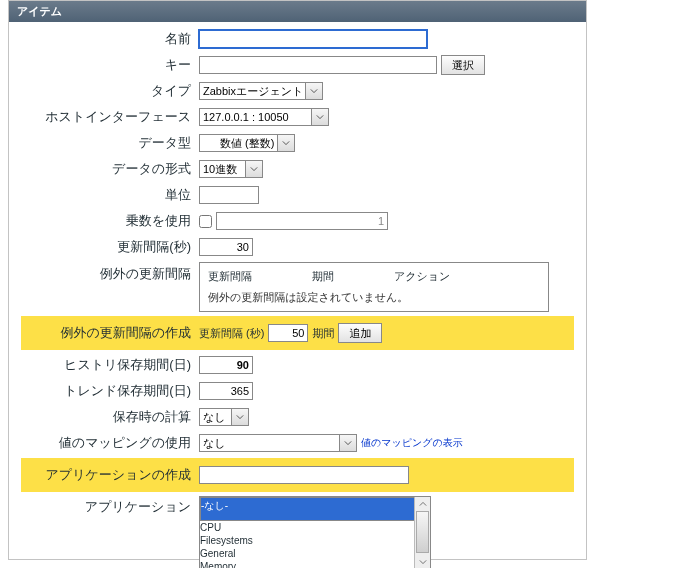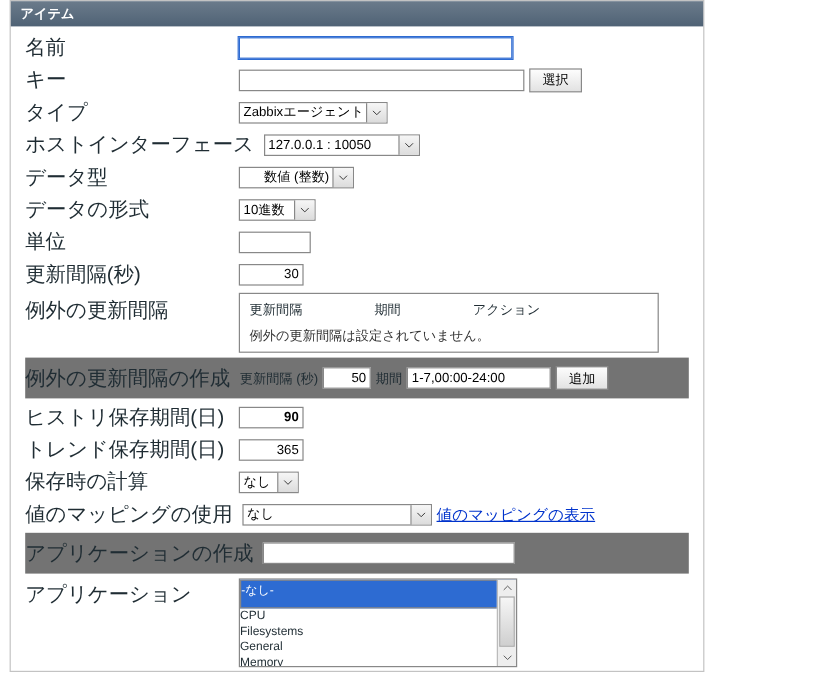--- a/index.html
+++ b/index.html
@@ -1,41 +1,41 @@
 <!DOCTYPE html>
 <html><head>
 <meta charset="utf-8">
 <style>
 html,body{margin:0;padding:0;font-family:"Meiryo","MS PGothic",Arial,sans-serif;font-size:11px;color:#1f2c33;background:#fff}
 .page{width:595px;height:568px;position:relative;box-sizing:border-box;padding:0 8px 8px 8px}
 .panel{width:100%;height:100%;border:1px solid #c3c3c3;box-sizing:border-box}
 .panel-hdr{background:linear-gradient(#6b7b8b,#4f6275);color:#fff;font-weight:bold;font-size:11px;padding:3px 8px}
 .body{padding:6px 12px}
 .row{display:flex;align-items:center;min-height:22px;margin-bottom:4px}
-.row.green{background:#737373;min-height:28px;padding:3px 0}
-.lbl{flex:0 0 170px;padding-right:8px;font-size:17px;color:#1f2c33;white-space:nowrap}
+.row.green{background:#fde047;min-height:28px;padding:3px 0}
+.lbl{flex:0 0 170px;text-align:right;padding-right:8px;font-size:13px;color:#1f2c33;white-space:nowrap}
 .ctl{flex:1 1 auto;display:flex;align-items:center;gap:4px}
 .in{height:18px;border:1px solid #888;padding:0 3px;font-size:11px;box-sizing:border-box;background:#fff}
 .in.blue{outline:1px solid #2d6bd2;border:1px solid #2d6bd2}
 .sel{height:20px;border:1px solid #888;font-size:11px;background:#fff}
 .rowrap{position:relative;display:inline-flex;align-items:center}
 .rowrap .chev{position:absolute;right:1px;top:1px;bottom:1px;width:16px;border-left:1px solid #888;background:linear-gradient(#f6f6f6,#dcdcdc);display:flex;align-items:center;justify-content:center;pointer-events:none}
 .chev svg{width:8px;height:8px}
 .btn{height:20px;border:1px solid #888;background:linear-gradient(#fdfdfd,#e2e2e2);font-size:11px;padding:0 10px;cursor:pointer}
 .flex-box{border:1px solid #888;padding:6px 8px;width:350px;min-height:48px;box-sizing:border-box}
 .flex-box .hdrs{display:flex;gap:60px;font-weight:normal;font-size:11px;margin-bottom:6px}
 .flex-box .msg{font-size:11px;color:#333}
 .listbox{border:1px solid #888;width:230px;height:72px;overflow:hidden;position:relative;background:#fff}
 .listbox .item{padding:1px 0;font-size:10px;color:#1f2c33}
 .listbox .item.sel{background:#2d6bd2;color:#fff}
 .listbox .sb{position:absolute;right:0;top:0;bottom:0;width:15px;border-left:1px solid #bbb;background:#eee;display:flex;flex-direction:column;justify-content:space-between}
 .sb .ar{height:14px;display:flex;align-items:center;justify-content:center}
 .sb .track{flex:1;background:#eee;position:relative}
 .sb .thumb{position:absolute;top:0;left:1px;right:1px;height:40px;background:linear-gradient(#f6f6f6,#cfcfcf);border:1px solid #aaa}
-.link{color:#0033cc;text-decoration:underline;cursor:pointer;font-size:13px}
+.link{color:#0033cc;cursor:pointer;font-size:10px}
 input[type=checkbox]{width:13px;height:13px;margin:0}
 </style>
 </head>
 <body>
 
 <div class="page">
  <div class="panel">
   <div class="panel-hdr">アイテム</div>
   <div class="body">
 
@@ -110,20 +110,27 @@
           </div>
    </div>
 
    <div class="row">
     <div class="lbl">単位</div>
     <div class="ctl">
             <input class="in" style="width: 60px;" value="">
           </div>
    </div>
 
+   <div class="row">
+    <div class="lbl">乗数を使用</div>
+    <div class="ctl">
+            <input type="checkbox" style="">
+            <input class="in" style="width: 172px; text-align: right; color: rgb(136, 136, 136);" value="1">
+          </div>
+   </div>
 
    <div class="row">
     <div class="lbl">更新間隔(秒)</div>
     <div class="ctl">
             <input class="in" style="width: 54px; text-align: right;" value="30">
           </div>
    </div>
 
    <div class="row" style="align-items:flex-start">
     <div class="lbl" style="padding-top:3px">例外の更新間隔</div>
@@ -138,21 +145,20 @@
      </div>
     </div>
    </div>
 
    <div class="row green">
     <div class="lbl">例外の更新間隔の作成</div>
     <div class="ctl">
      <span>更新間隔 (秒)</span>
      <input class="in" style="width: 40px; text-align: right;" value="50">
      <span>期間</span>
-     <input class="in" style="width: 120px;" value="1-7,00:00-24:00">
      <button class="btn">追加</button>
     </div>
    </div>
 
    <div class="row">
     <div class="lbl">ヒストリ保存期間(日)</div>
     <div class="ctl">
             <input class="in" style="width: 54px; text-align: right; font-weight: bold;" value="90">
           </div>
    </div>

